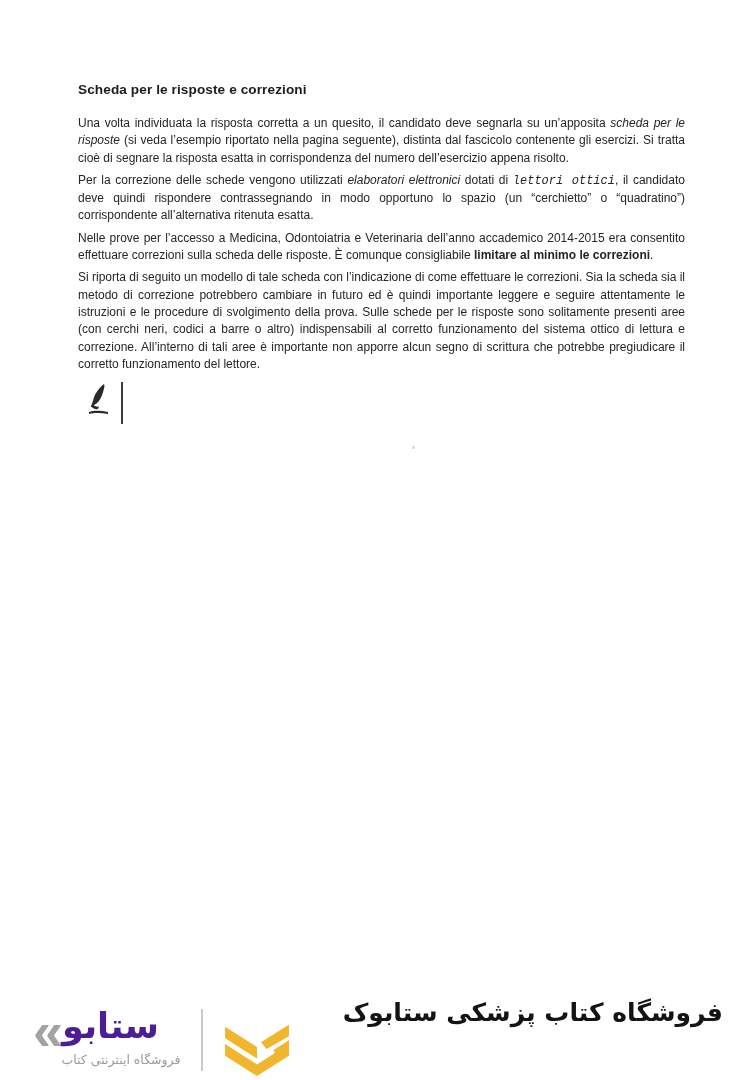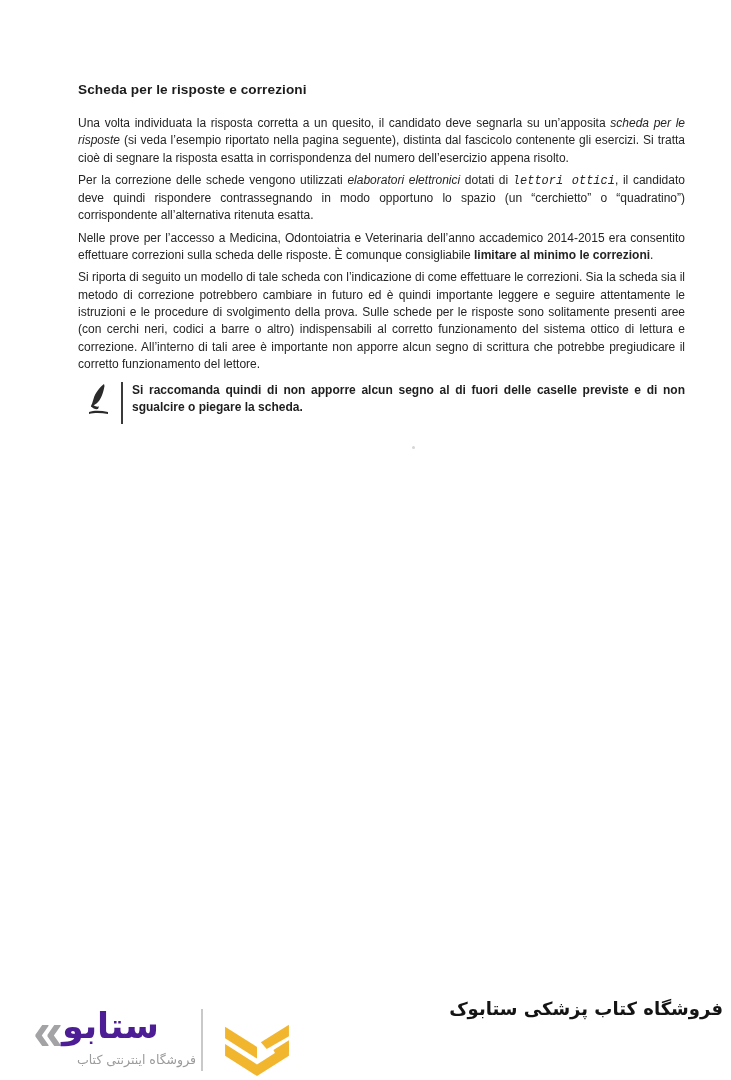--- a/index.html
+++ b/index.html
@@ -22,26 +22,26 @@
   
   .speck{position:absolute;left:412px;top:446px;width:3px;height:3px;border-radius:50%;background:#d6d6d6;}
 
   
   .footer{position:absolute;left:0;top:995px;width:731px;height:85px;background:#fff;}
   .chev{position:absolute;left:33px;top:6px;font-size:54px;line-height:60px;font-weight:bold;color:#A3A3A5;}
   .wordmark{position:absolute;left:62px;top:10px;font-family:"DejaVu Sans",sans-serif;
             font-size:35px;line-height:42px;font-weight:bold;direction:rtl;}
   .wordmark .gold{color:#4c1d95;}
   .wordmark .grayc{color:#4c1d95;}
-  .tagline{position:absolute;left:46px;top:57px;width:150px;text-align:right;direction:rtl;
+  .tagline{position:absolute;left:46px;top:57px;width:150px;text-align:center;direction:rtl;
            font-family:"DejaVu Sans",sans-serif;font-size:12.5px;color:#9b9b9d;}
   .sep{position:absolute;left:201px;top:14px;width:2px;height:62px;background:#c9c9c9;}
   .emblem{position:absolute;left:222px;top:22px;}
   .store-name{position:absolute;right:8px;top:3px;direction:rtl;font-family:"DejaVu Sans",sans-serif;
-              font-size:18px;font-weight:bold;color:#141414;}
+              font-size:25px;font-weight:bold;color:#141414;}
   .website{position:absolute;right:2px;top:37px;font-size:23.5px;font-weight:bold;
            letter-spacing:6.5px;font-family:"Liberation Sans",sans-serif;}
   .website .dark{color:#1d1d1b;}
   .website .gold{color:#EFBE2D;}
 </style>
 </head>
 <body>
 
 <div class="page">
 
@@ -54,21 +54,20 @@
         <p><span>Si riporta di seguito un modello di tale scheda con l’indicazione di come effettuare le correzioni. Sia la scheda sia il metodo di correzione potrebbero cambiare in futuro ed è quindi importante leggere e seguire attentamente le istruzioni e le procedure di svolgimento della prova. Sulle schede per le risposte sono solitamente presenti aree (con cerchi neri, codici a barre o altro) indispensabili al corretto funzionamento del sistema ottico di lettura e correzione. All’interno di tali aree è importante non apporre alcun segno di scrittura che potrebbe pregiudicare il corretto funzionamento del lettore.</span></p>
       </div>
 
     <div class="note">
       <svg class="note-icon" viewBox="0 0 26 36">
         <path d="M18,2 C14,5 9,11 7.5,17 L5,25 L10.5,21.5 C15,18 17.5,10 18.5,4 Z" fill="#2a2a2a"></path>
         <path d="M6,22 C8,24 11,25 13,24.5 L12,27 C9.5,27.5 7,26.5 5,24.5 Z" fill="#2a2a2a"></path>
         <path d="M3,30 C8,28.4 15,28.6 22,30 L22,32 C15,30.8 8,30.8 3,32 Z" fill="#2a2a2a"></path>
       </svg>
       <span class="note-rule"></span>
-      <p class="note-text">Si raccomanda quindi di non apporre alcun segno al di fuori delle caselle previste e di non sgualcire o piegare la scheda.</p>
     </div>
   </div>
 
   <div class="speck"></div>
 
   <div class="footer">
 
     <span class="chev">«</span>
 
     <span class="wordmark"><span class="gold">ستا</span><span class="grayc">بو</span></span>

